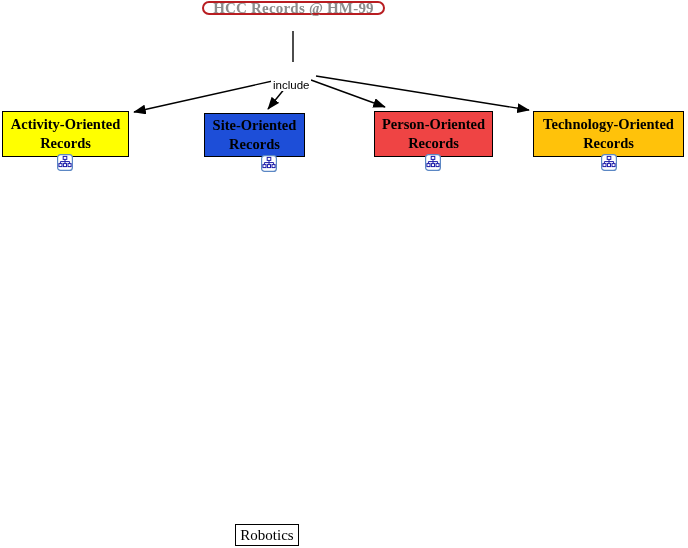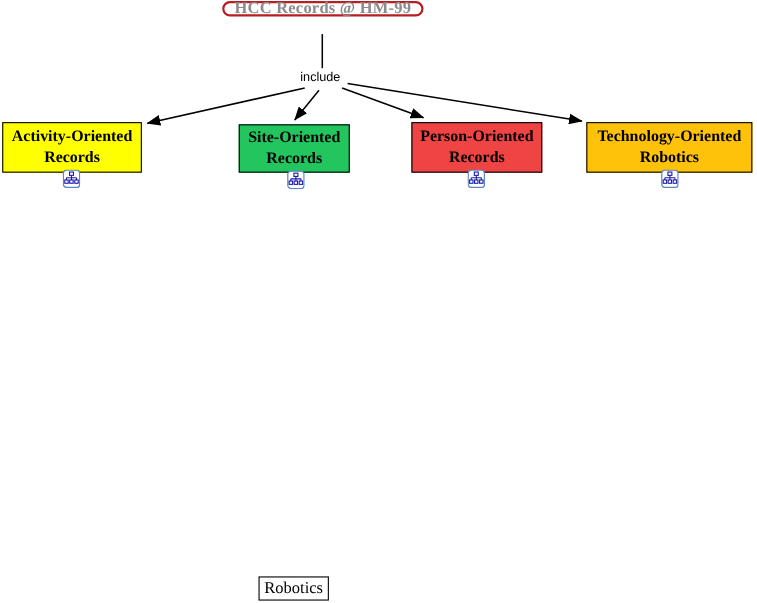--- a/index.html
+++ b/index.html
@@ -126,40 +126,40 @@
 
     <line x1="311" y1="80" x2="385" y2="107" stroke="#000000" stroke-width="1.4" marker-end="url(#arrowhead)"></line>
 
     <line x1="316" y1="76" x2="529" y2="110" stroke="#000000" stroke-width="1.4" marker-end="url(#arrowhead)"></line>
   </svg>
 
   <div class="root-node">
     <span class="root-label">HCC Records @ HM-99</span>
   </div>
 
-  <div class="edge-label" style="left: 271px; top: 65px;">include</div>
+  <div class="edge-label" style="left: 271px; top: 79px;">include</div>
 
   <div class="record-node" style="left:2px; top:111px; width:127px; height:46px; background:#ffff00;">
     <span class="record-label">Activity-Oriented
 Records</span>
   </div>
   <svg class="node-badge" style="left:57px; top:154px;" viewBox="0 0 16 17" xmlns="http://www.w3.org/2000/svg">
     <rect x="0.6" y="0.6" width="14.8" height="15.8" rx="3" ry="3" fill="#ffffff" stroke="#5b87c4" stroke-width="1.2"></rect>
     <rect x="6.2" y="2.4" width="3.6" height="3" fill="#ffffff" stroke="#1a1aa8" stroke-width="1"></rect>
     <line x1="8" y1="5.4" x2="8" y2="7.6" stroke="#1a1aa8" stroke-width="1"></line>
     <line x1="3.4" y1="7.6" x2="12.6" y2="7.6" stroke="#1a1aa8" stroke-width="1"></line>
     <line x1="3.4" y1="7.6" x2="3.4" y2="9.6" stroke="#1a1aa8" stroke-width="1"></line>
     <line x1="8" y1="7.6" x2="8" y2="9.6" stroke="#1a1aa8" stroke-width="1"></line>
     <line x1="12.6" y1="7.6" x2="12.6" y2="9.6" stroke="#1a1aa8" stroke-width="1"></line>
     <rect x="1.9" y="9.6" width="3.1" height="3" fill="#ffffff" stroke="#1a1aa8" stroke-width="1"></rect>
     <rect x="6.4" y="9.6" width="3.1" height="3" fill="#ffffff" stroke="#1a1aa8" stroke-width="1"></rect>
     <rect x="11" y="9.6" width="3.1" height="3" fill="#ffffff" stroke="#1a1aa8" stroke-width="1"></rect>
   </svg>
 
-  <div class="record-node" style="left:217px; top:113px; width:101px; height:44px; background:#22c55e;">
+  <div class="record-node" style="left:204px; top:113px; width:101px; height:44px; background:#1d4ed8;">
     <span class="record-label">Site-Oriented
 Records</span>
   </div>
   <svg class="node-badge" style="left:261px; top:155px;" viewBox="0 0 16 17" xmlns="http://www.w3.org/2000/svg">
     <rect x="0.6" y="0.6" width="14.8" height="15.8" rx="3" ry="3" fill="#ffffff" stroke="#5b87c4" stroke-width="1.2"></rect>
     <rect x="6.2" y="2.4" width="3.6" height="3" fill="#ffffff" stroke="#1a1aa8" stroke-width="1"></rect>
     <line x1="8" y1="5.4" x2="8" y2="7.6" stroke="#1a1aa8" stroke-width="1"></line>
     <line x1="3.4" y1="7.6" x2="12.6" y2="7.6" stroke="#1a1aa8" stroke-width="1"></line>
     <line x1="3.4" y1="7.6" x2="3.4" y2="9.6" stroke="#1a1aa8" stroke-width="1"></line>
     <line x1="8" y1="7.6" x2="8" y2="9.6" stroke="#1a1aa8" stroke-width="1"></line>
@@ -181,21 +181,21 @@
     <line x1="3.4" y1="7.6" x2="3.4" y2="9.6" stroke="#1a1aa8" stroke-width="1"></line>
     <line x1="8" y1="7.6" x2="8" y2="9.6" stroke="#1a1aa8" stroke-width="1"></line>
     <line x1="12.6" y1="7.6" x2="12.6" y2="9.6" stroke="#1a1aa8" stroke-width="1"></line>
     <rect x="1.9" y="9.6" width="3.1" height="3" fill="#ffffff" stroke="#1a1aa8" stroke-width="1"></rect>
     <rect x="6.4" y="9.6" width="3.1" height="3" fill="#ffffff" stroke="#1a1aa8" stroke-width="1"></rect>
     <rect x="11" y="9.6" width="3.1" height="3" fill="#ffffff" stroke="#1a1aa8" stroke-width="1"></rect>
   </svg>
 
   <div class="record-node" style="left:533px; top:111px; width:151px; height:46px; background:#ffc20a;">
     <span class="record-label">Technology-Oriented
-Robotics</span>
+Records</span>
   </div>
   <svg class="node-badge" style="left:601px; top:154px;" viewBox="0 0 16 17" xmlns="http://www.w3.org/2000/svg">
     <rect x="0.6" y="0.6" width="14.8" height="15.8" rx="3" ry="3" fill="#ffffff" stroke="#5b87c4" stroke-width="1.2"></rect>
     <rect x="6.2" y="2.4" width="3.6" height="3" fill="#ffffff" stroke="#1a1aa8" stroke-width="1"></rect>
     <line x1="8" y1="5.4" x2="8" y2="7.6" stroke="#1a1aa8" stroke-width="1"></line>
     <line x1="3.4" y1="7.6" x2="12.6" y2="7.6" stroke="#1a1aa8" stroke-width="1"></line>
     <line x1="3.4" y1="7.6" x2="3.4" y2="9.6" stroke="#1a1aa8" stroke-width="1"></line>
     <line x1="8" y1="7.6" x2="8" y2="9.6" stroke="#1a1aa8" stroke-width="1"></line>
     <line x1="12.6" y1="7.6" x2="12.6" y2="9.6" stroke="#1a1aa8" stroke-width="1"></line>
     <rect x="1.9" y="9.6" width="3.1" height="3" fill="#ffffff" stroke="#1a1aa8" stroke-width="1"></rect>

